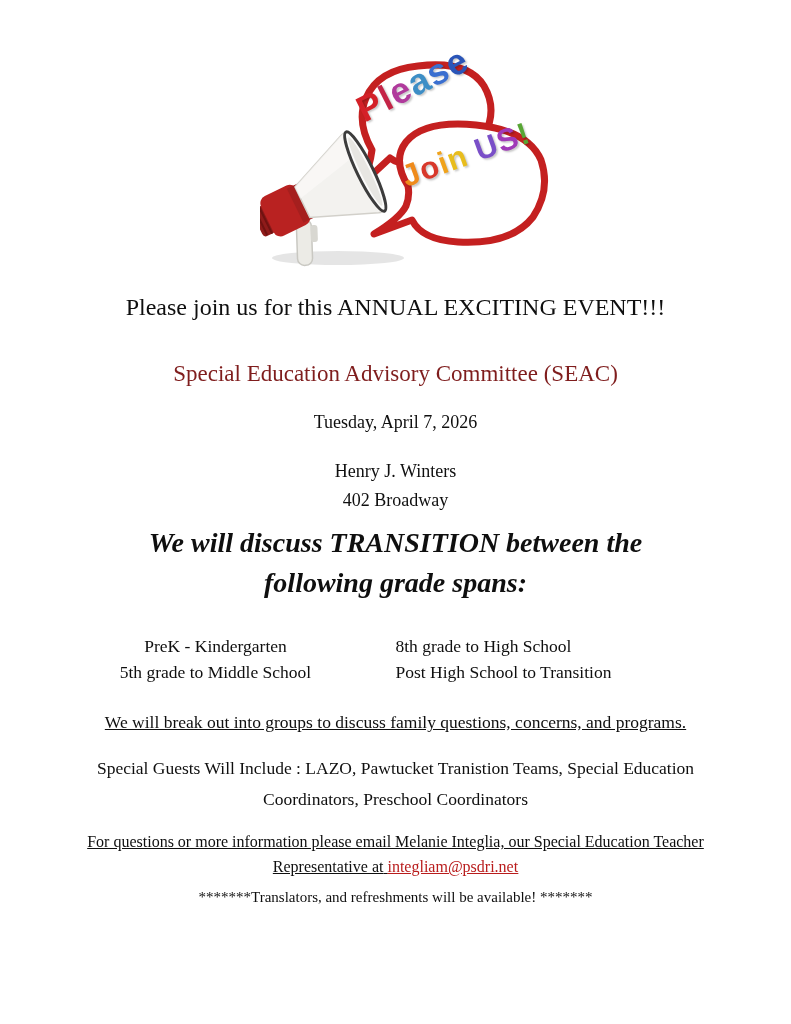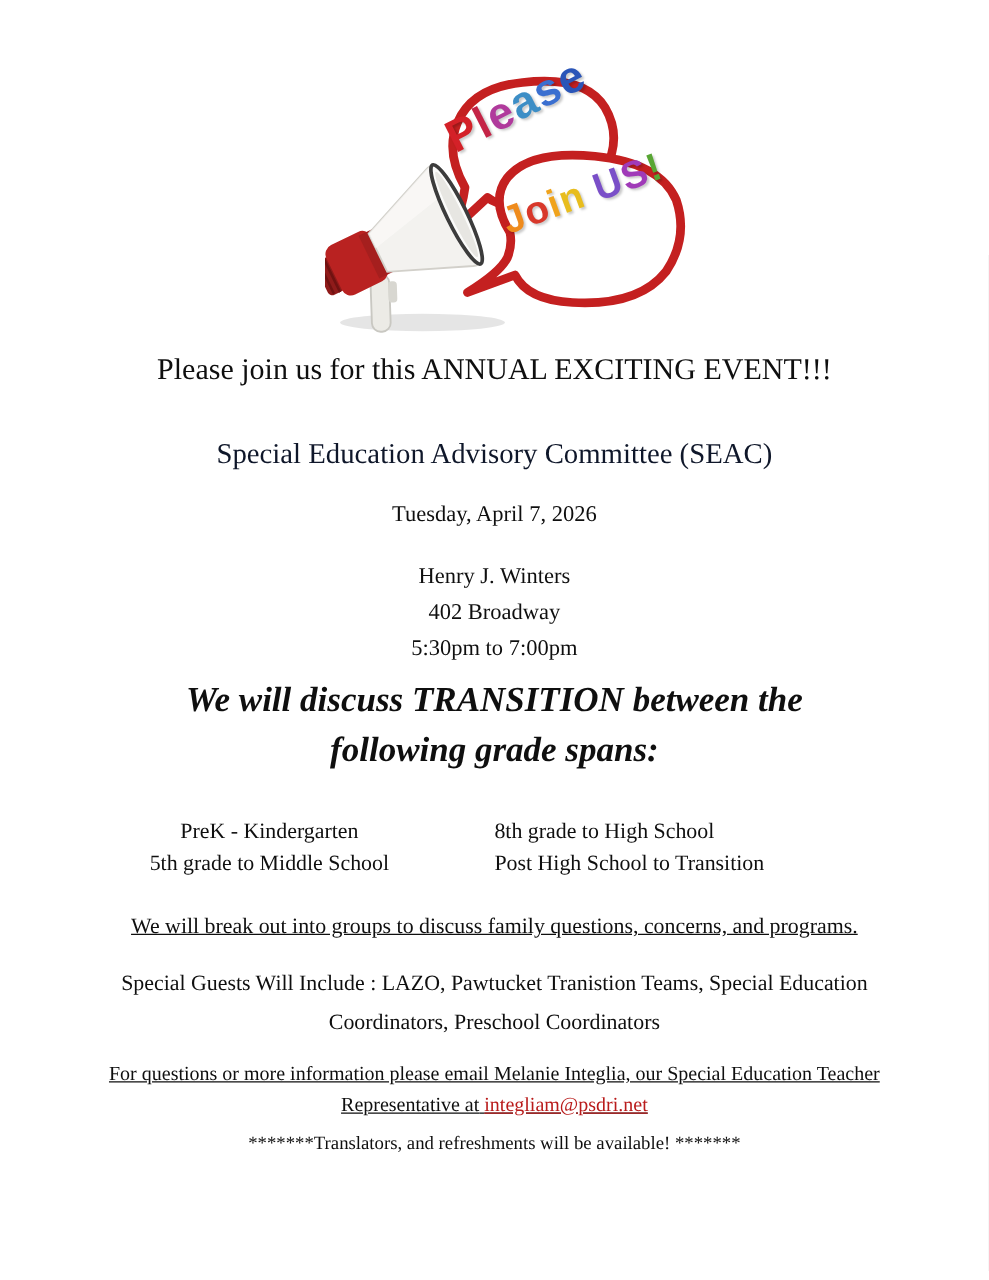--- a/index.html
+++ b/index.html
@@ -21,21 +21,21 @@
     font-weight:bold;
     transform-origin:left center;
     white-space:nowrap;
     text-shadow:1px 2px 2px rgba(0,0,0,.22);
     letter-spacing:1px;
     line-height:1;
   }
   .word-please{left:99px;top:36px;font-size:36px;transform:rotate(-27deg);}
   .word-join{left:143px;top:104px;font-size:31px;transform:rotate(-20deg);}
   
-  .content{position:absolute;left:0;top:268px;width:791px;text-align:center;}
+  .content{position:absolute;left:0;top:279px;width:791px;text-align:center;}
   .intro{margin:15px 30px 0;font-size:24px;}
   .committee{margin:40px 30px 0;font-size:23px;}
   .date-line{margin:25px 30px 0;font-size:18px;}
   .venue{margin:24px 30px 0;font-size:18px;line-height:29px;}
   .topic{margin:8px auto 0;max-width:640px;font-size:28px;line-height:40px;font-weight:bold;font-style:italic;}
   .grades{margin:30px auto 0;width:680px;display:flex;gap:20px;font-size:17.5px;line-height:26px;}
   .grades .col-left{width:320px;text-align:center;}
   .grades .col-right{width:340px;text-align:left;}
   .breakout{margin:24px 30px 0;font-size:17.5px;line-height:26px;text-decoration:underline;}
   .guests{margin:18px auto 0;max-width:700px;font-size:17.5px;line-height:31px;}
@@ -79,28 +79,27 @@
       </g>
     </svg>
     <div class="bubble-word word-please"><span style="color: rgb(212, 33, 40);">P</span><span style="color: rgb(196, 36, 70);">l</span><span style="color: rgb(176, 58, 156);">e</span><span style="color: rgb(61, 142, 198);">a</span><span style="color: rgb(58, 111, 208);">s</span><span style="color: rgb(42, 85, 184);">e</span></div>
     <div class="bubble-word word-join"><span style="color: rgb(239, 139, 28);">J</span><span style="color: rgb(216, 56, 43);">o</span><span style="color: rgb(240, 163, 28);">i</span><span style="color: rgb(232, 189, 30);">n</span><span> </span><span style="color: rgb(122, 79, 200);">U</span><span style="color: rgb(160, 58, 184);">S</span><span style="color: rgb(88, 166, 52);">!</span></div>
   </div>
 
   <div class="content">
 
     <div class="intro">Please join us for this ANNUAL EXCITING EVENT!!!</div>
 
-    <div class="committee" style="color: #0f172a;">Special Education Advisory Committee (SEAC)</div>
+    <div class="committee" style="color: #7f1d1d;">Special Education Advisory Committee (SEAC)</div>
 
     <div class="date-line">Tuesday, April 7, 2026</div>
 
     <div class="venue">
       <div>Henry J. Winters</div>
       <div>402 Broadway</div>
-      <div>5:30pm to 7:00pm</div>
     </div>
 
     <div class="topic">
       <div>We will discuss TRANSITION between the</div>
       <div>following grade spans:</div>
     </div>
 
     <div class="grades">
       <div class="col-left">
         <div>PreK - Kindergarten</div>

